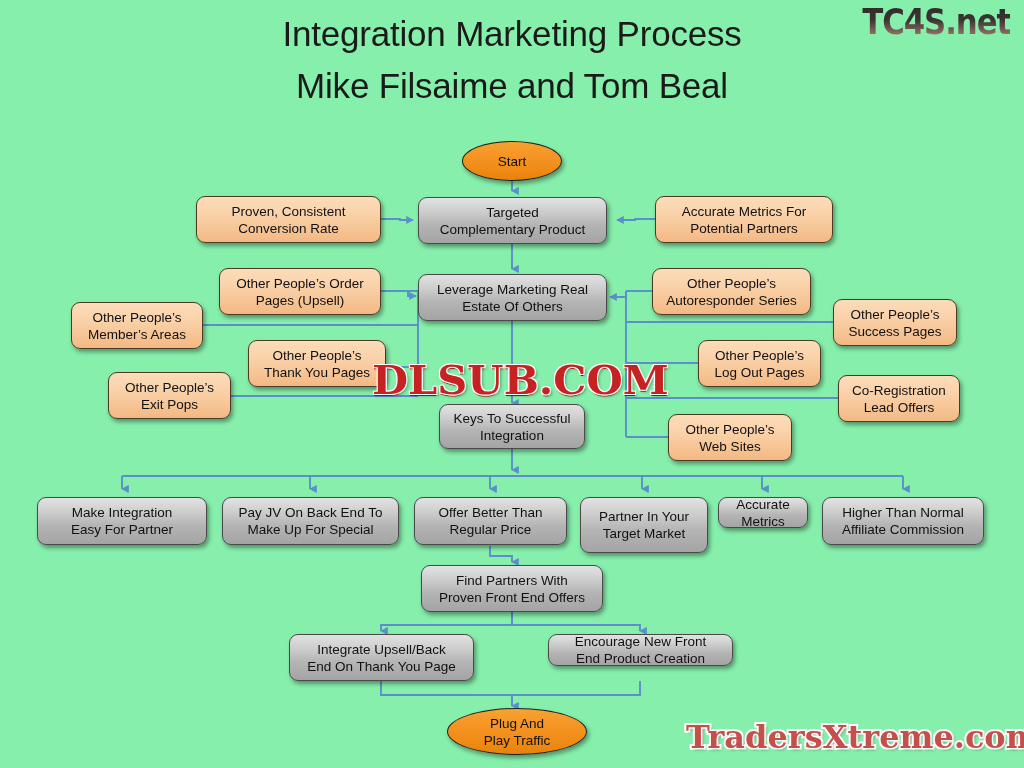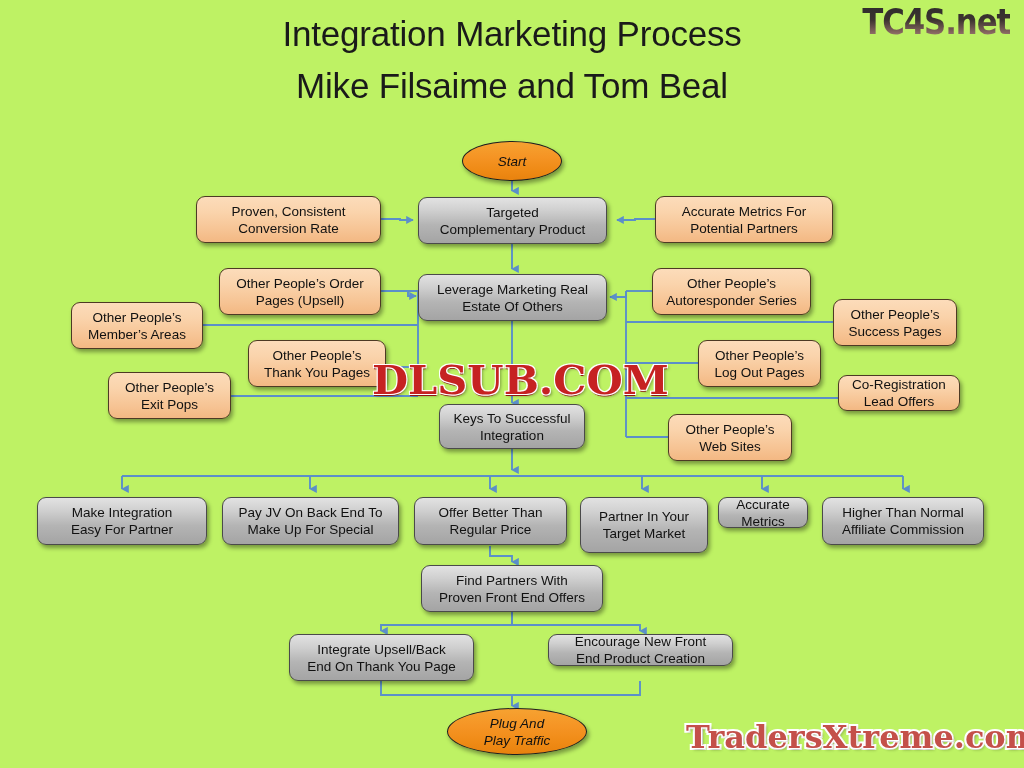--- a/index.html
+++ b/index.html
@@ -8,21 +8,21 @@
     padding: 0;
     background: #ffffff;
   }
   body {
     font-family: "Liberation Sans", sans-serif;
   }
   #canvas {
     position: relative;
     width: 1024px;
     height: 768px;
-    background: #bef264;
+    background: #86efac;
     overflow: hidden;
   }
 
   
   #title-block {
     position: absolute;
     left: 0;
     top: 8px;
     width: 1024px;
     text-align: center;
@@ -83,21 +83,20 @@
   }
   .node.peach {
     background: linear-gradient(180deg, #fcdcba 0%, #fad3ab 35%, #f6c393 75%, #f3b883 100%);
     border: 1.6px solid #4d3a24;
   }
   .node.oval {
     border-radius: 50%;
     background: linear-gradient(180deg, #f6a231 0%, #f59424 40%, #ef8a15 75%, #e8820e 100%);
     border: 1.8px solid #1f1f1f;
     font-size: 13.5px;
-    font-style: italic;
   }
 
   
   .watermark {
     position: absolute;
     font-family: "DejaVu Serif", serif;
     font-weight: bold;
     color: #bf1e1e;
     white-space: nowrap;
     -webkit-text-stroke: 4px #ffffff;
@@ -254,21 +253,21 @@
   </div>
 
   <div class="node peach" style="left:698px; top:340px; width:123px; height:47px;">
     <span class="lbl">Other People’s<br>Log Out Pages</span>
   </div>
 
   <div class="node peach" style="left:108px; top:372px; width:123px; height:47px;">
     <span class="lbl">Other People’s<br>Exit Pops</span>
   </div>
 
-  <div class="node peach" style="left:838px; top:375px; width:122px; height:36px;">
+  <div class="node peach" style="left:838px; top:375px; width:122px; height:47px;">
     <span class="lbl">Co-Registration<br>Lead Offers</span>
   </div>
 
   <div class="node gray" style="left:439px; top:404px; width:146px; height:45px;">
     <span class="lbl">Keys To Successful<br>Integration</span>
   </div>
 
   <div class="node peach" style="left:668px; top:414px; width:124px; height:47px;">
     <span class="lbl">Other People’s<br>Web Sites</span>
   </div>

